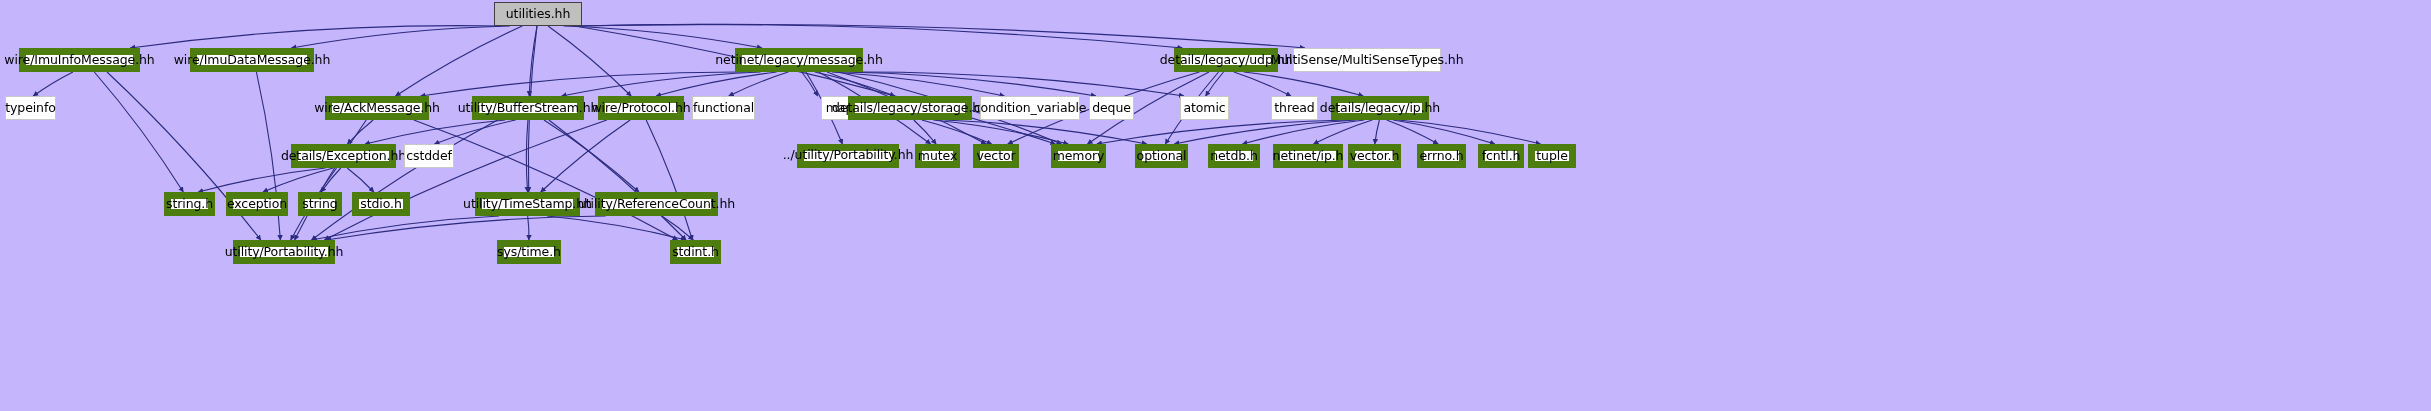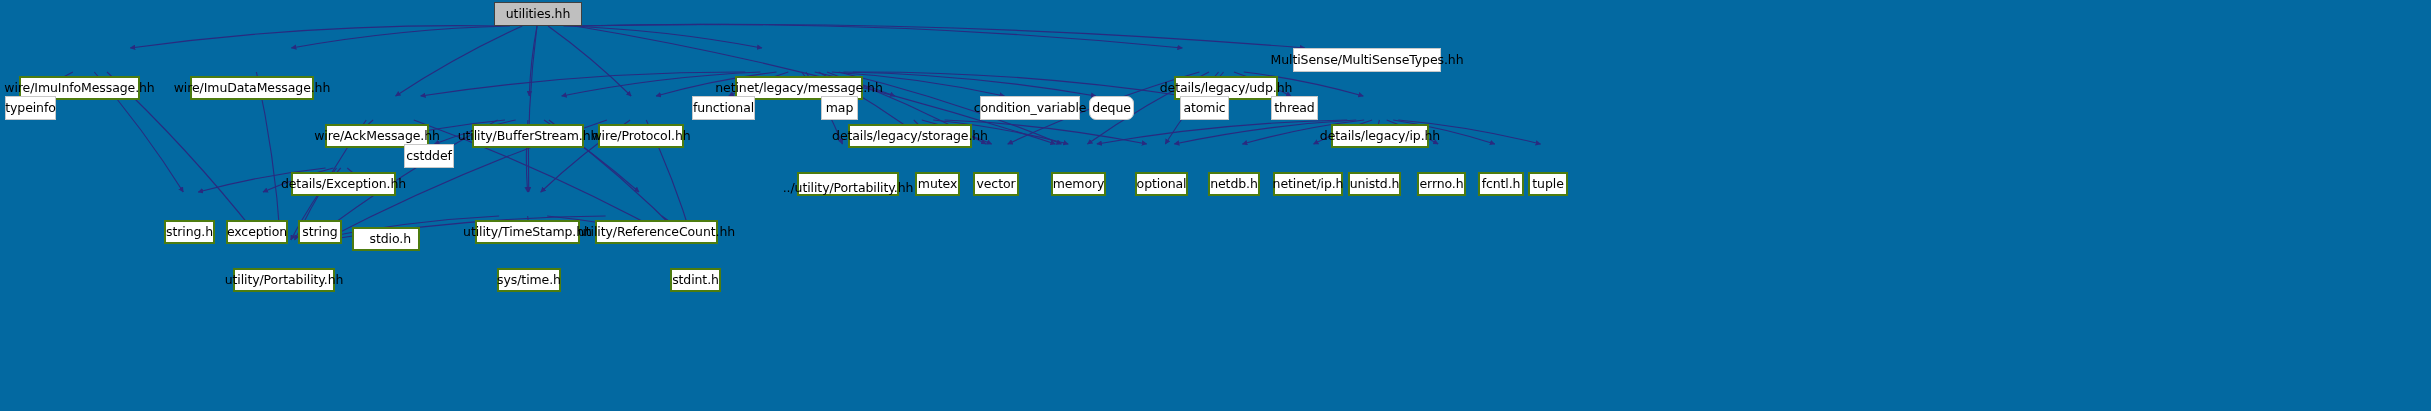--- a/index.html
+++ b/index.html
@@ -1,17 +1,17 @@
 <!DOCTYPE html>
 <html><head>
 <meta charset="utf-8">
 <style>
   html,body{margin:0;padding:0;background:#ffffff;}
   body{font-family:"DejaVu Sans","Liberation Sans",sans-serif;}
-  #graph{position:relative;width:2431px;height:411px;background:#0369a1;overflow:hidden;}
+  #graph{position:relative;width:2431px;height:411px;background:#c4b5fd;overflow:hidden;}
   #edges{position:absolute;left:0;top:0;width:2431px;height:411px;}
   .node{
     position:absolute;
     box-sizing:border-box;
     display:flex;
     align-items:center;
     justify-content:center;
     height:24px;
     border:1px solid #000000;
     background:#ffffff;
@@ -20,22 +20,21 @@
     line-height:1;
     white-space:nowrap;
     padding:0 7px;
     letter-spacing:-0.1px;
   }
   .node.root{
     background:#bfbfbf;
     border:1px solid #404040;
   }
   .node.solid{
-    border:2px solid #4d7c0f;
-    margin-top:28px;
+    border:7px solid #4d7c0f;
   }
   .node.faint{
     border:1px solid #c8c8c8;
     color:#000000;
   }
   .node .lbl{pointer-events:none;}
 </style>
 </head>
 <body>
 
@@ -150,21 +149,21 @@
       </div>
       <div class="node faint" style="left: 800px; top: 96px; width: 37px; margin-left: 21px;">
         <span class="lbl">map</span>
       </div>
       <div class="node solid" style="left: 848px; top: 96px; width: 124px;">
         <span class="lbl">details/legacy/storage.hh</span>
       </div>
       <div class="node faint" style="left: 980px; top: 96px; width: 100px;">
         <span class="lbl">condition_variable</span>
       </div>
-      <div class="node faint" style="left: 1089px; top: 96px; width: 45px; border-radius: 7px;">
+      <div class="node faint" style="left: 1089px; top: 96px; width: 45px;">
         <span class="lbl">deque</span>
       </div>
       <div class="node faint" style="left: 1180px; top: 96px; width: 49px;">
         <span class="lbl">atomic</span>
       </div>
       <div class="node faint" style="left: 1271px; top: 96px; width: 47px;">
         <span class="lbl">thread</span>
       </div>
       <div class="node solid" style="left: 1331px; top: 96px; width: 98px;">
         <span class="lbl">details/legacy/ip.hh</span>
@@ -190,41 +189,41 @@
       <div class="node solid" style="left: 1135px; top: 144px; width: 53px;">
         <span class="lbl">optional</span>
       </div>
       <div class="node solid" style="left: 1208px; top: 144px; width: 52px;">
         <span class="lbl">netdb.h</span>
       </div>
       <div class="node solid" style="left: 1273px; top: 144px; width: 70px;">
         <span class="lbl">netinet/ip.h</span>
       </div>
       <div class="node solid" style="left: 1348px; top: 144px; width: 53px;">
-        <span class="lbl">unistd.h</span>
+        <span class="lbl">vector.h</span>
       </div>
       <div class="node solid" style="left: 1417px; top: 144px; width: 49px;">
         <span class="lbl">errno.h</span>
       </div>
       <div class="node solid" style="left: 1478px; top: 144px; width: 46px;">
         <span class="lbl">fcntl.h</span>
       </div>
-      <div class="node solid" style="left: 1528px; top: 144px; width: 40px;">
+      <div class="node solid" style="left: 1528px; top: 144px; width: 48px;">
         <span class="lbl">tuple</span>
       </div>
       <div class="node solid" style="left: 164px; top: 192px; width: 51px;">
         <span class="lbl">string.h</span>
       </div>
       <div class="node solid" style="left: 226px; top: 192px; width: 62px;">
         <span class="lbl">exception</span>
       </div>
       <div class="node solid" style="left: 298px; top: 192px; width: 44px;">
         <span class="lbl">string</span>
       </div>
-      <div class="node solid" style="left: 352px; top: 199px; width: 68px; justify-content: flex-end;">
+      <div class="node solid" style="left: 352px; top: 192px; width: 58px;">
         <span class="lbl">stdio.h</span>
       </div>
       <div class="node solid" style="left: 475px; top: 192px; width: 105px;">
         <span class="lbl">utility/TimeStamp.hh</span>
       </div>
       <div class="node solid" style="left: 595px; top: 192px; width: 123px;">
         <span class="lbl">utility/ReferenceCount.hh</span>
       </div>
       <div class="node solid" style="left: 233px; top: 240px; width: 102px;">
         <span class="lbl">utility/Portability.hh</span>

